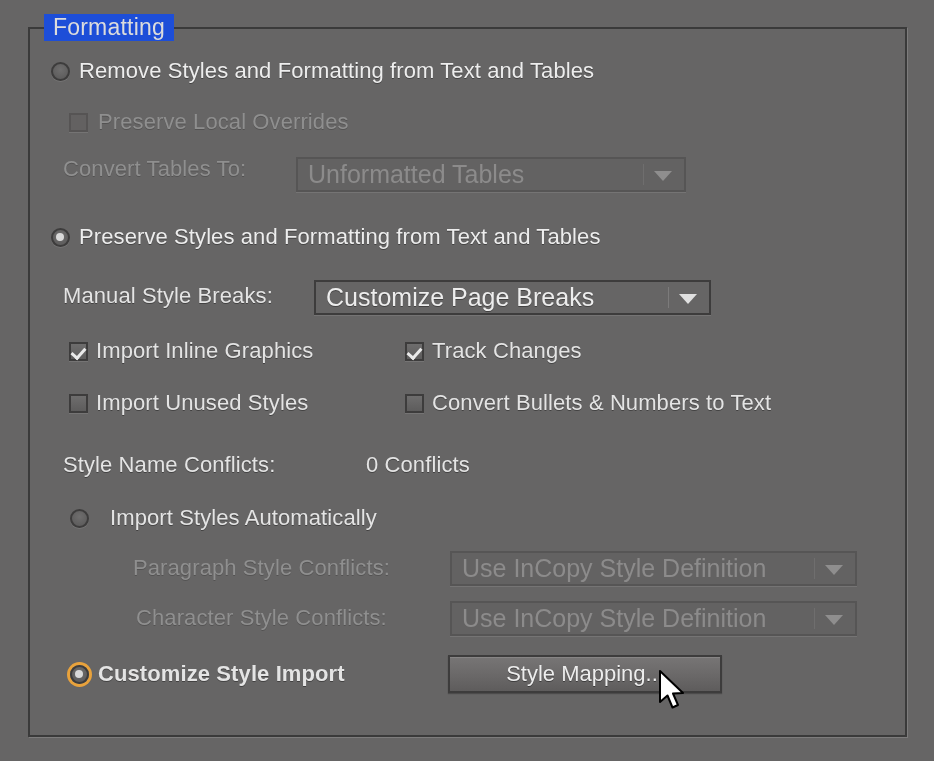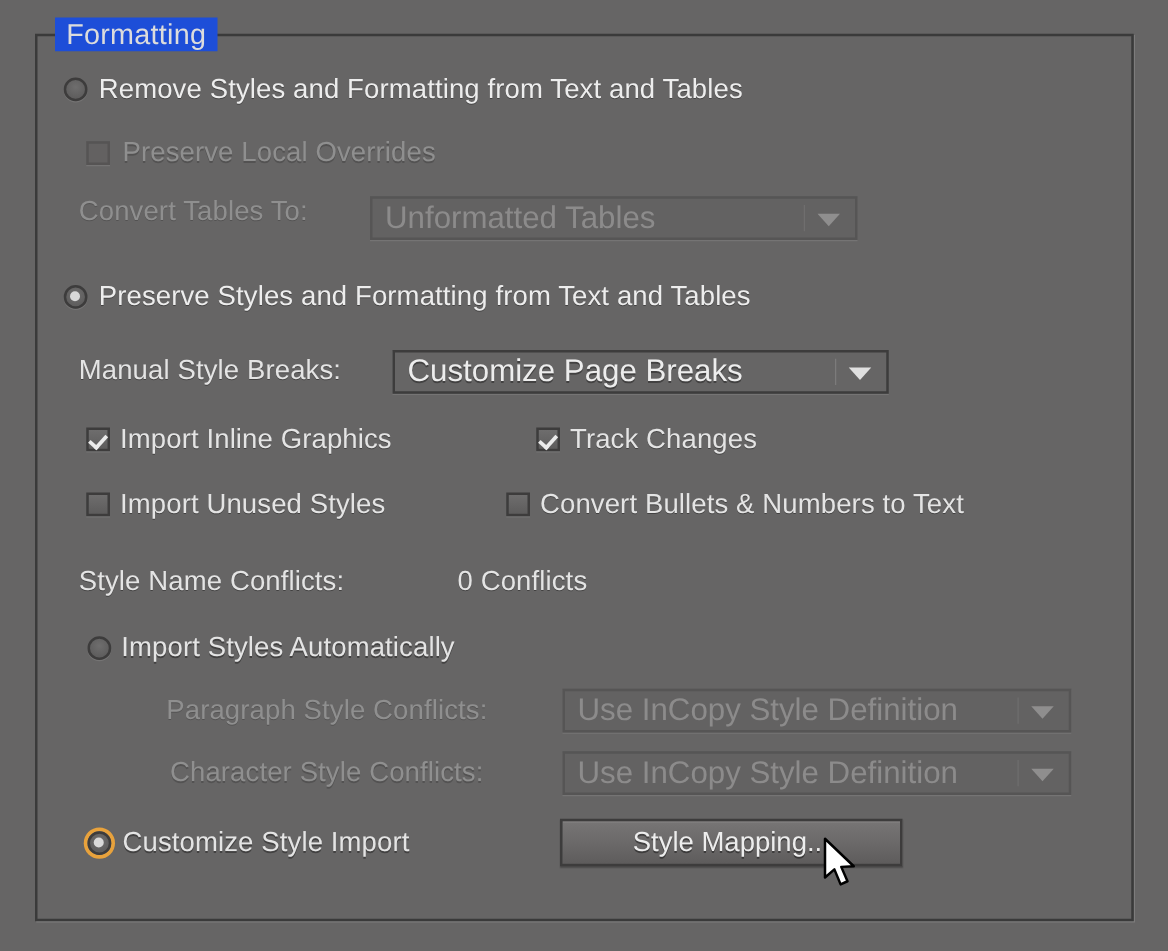--- a/index.html
+++ b/index.html
@@ -256,21 +256,21 @@
     <span class="combo-sep"></span>
     <span class="combo-arrow"></span>
   </div>
 
   <div class="row" style="left:64px; top:337px;">
     <span class="cb-wrap">
       <span class="cb checked"></span>
     </span>
     <span class="lbl" style="margin-left:4px;">Import Inline Graphics</span>
   </div>
-  <div class="row" style="left:424px; top:337px;">
+  <div class="row" style="left:400px; top:337px;">
     <span class="cb-wrap">
       <span class="cb checked"></span>
     </span>
     <span class="lbl" style="margin-left:4px;">Track Changes</span>
   </div>
 
   <div class="row" style="left:64px; top:389px;">
     <span class="cb-wrap">
       <span class="cb"></span>
     </span>
@@ -287,21 +287,21 @@
     <span class="lbl">Style Name Conflicts:</span>
   </div>
   <div class="row" style="left:366px; top:452px;">
     <span class="lbl">0 Conflicts</span>
   </div>
 
   <div class="row" style="left:64px; top:503px;">
     <span class="radio-wrap">
       <span class="radio"></span>
     </span>
-    <span class="lbl" style="margin-left:3px;">Import Styles Automatically</span>
+    <span class="lbl" style="margin-left:16px;">Import Styles Automatically</span>
   </div>
 
   <div class="row" style="left:133px; top:555px;">
     <span class="lbl dim">Paragraph Style Conflicts:</span>
   </div>
   <div class="combo disabled" style="position:absolute; left:450px; top:551px; width:407px;">
     <span class="combo-text">Use InCopy Style Definition</span>
     <span class="combo-sep"></span>
     <span class="combo-arrow"></span>
   </div>
@@ -312,21 +312,21 @@
   <div class="combo disabled" style="position:absolute; left:450px; top:601px; width:407px;">
     <span class="combo-text">Use InCopy Style Definition</span>
     <span class="combo-sep"></span>
     <span class="combo-arrow"></span>
   </div>
 
   <div class="row" style="left:64px; top:659px;">
     <span class="radio-wrap">
       <span class="radio selected focused"></span>
     </span>
-    <span class="lbl" style="margin-left:4px;">Customize Style Import</span>
+    <span class="lbl" style="margin-left:4px;font-weight:bold;">Customize Style Import</span>
   </div>
 
   <div class="btn" style="left:448px; top:655px; width:274px; height:38px;">
     <span class="btn-label">Style Mapping...</span>
   </div>
 
   <svg id="cursor" viewBox="0 0 30 44">
     <path d="M2,2 L2,33 L9.5,26.5 L14.5,38.5 L20,36 L15,24.5 L25,24 Z" fill="#ffffff" stroke="#000000" stroke-width="2" stroke-linejoin="round"></path>
   </svg>
 

